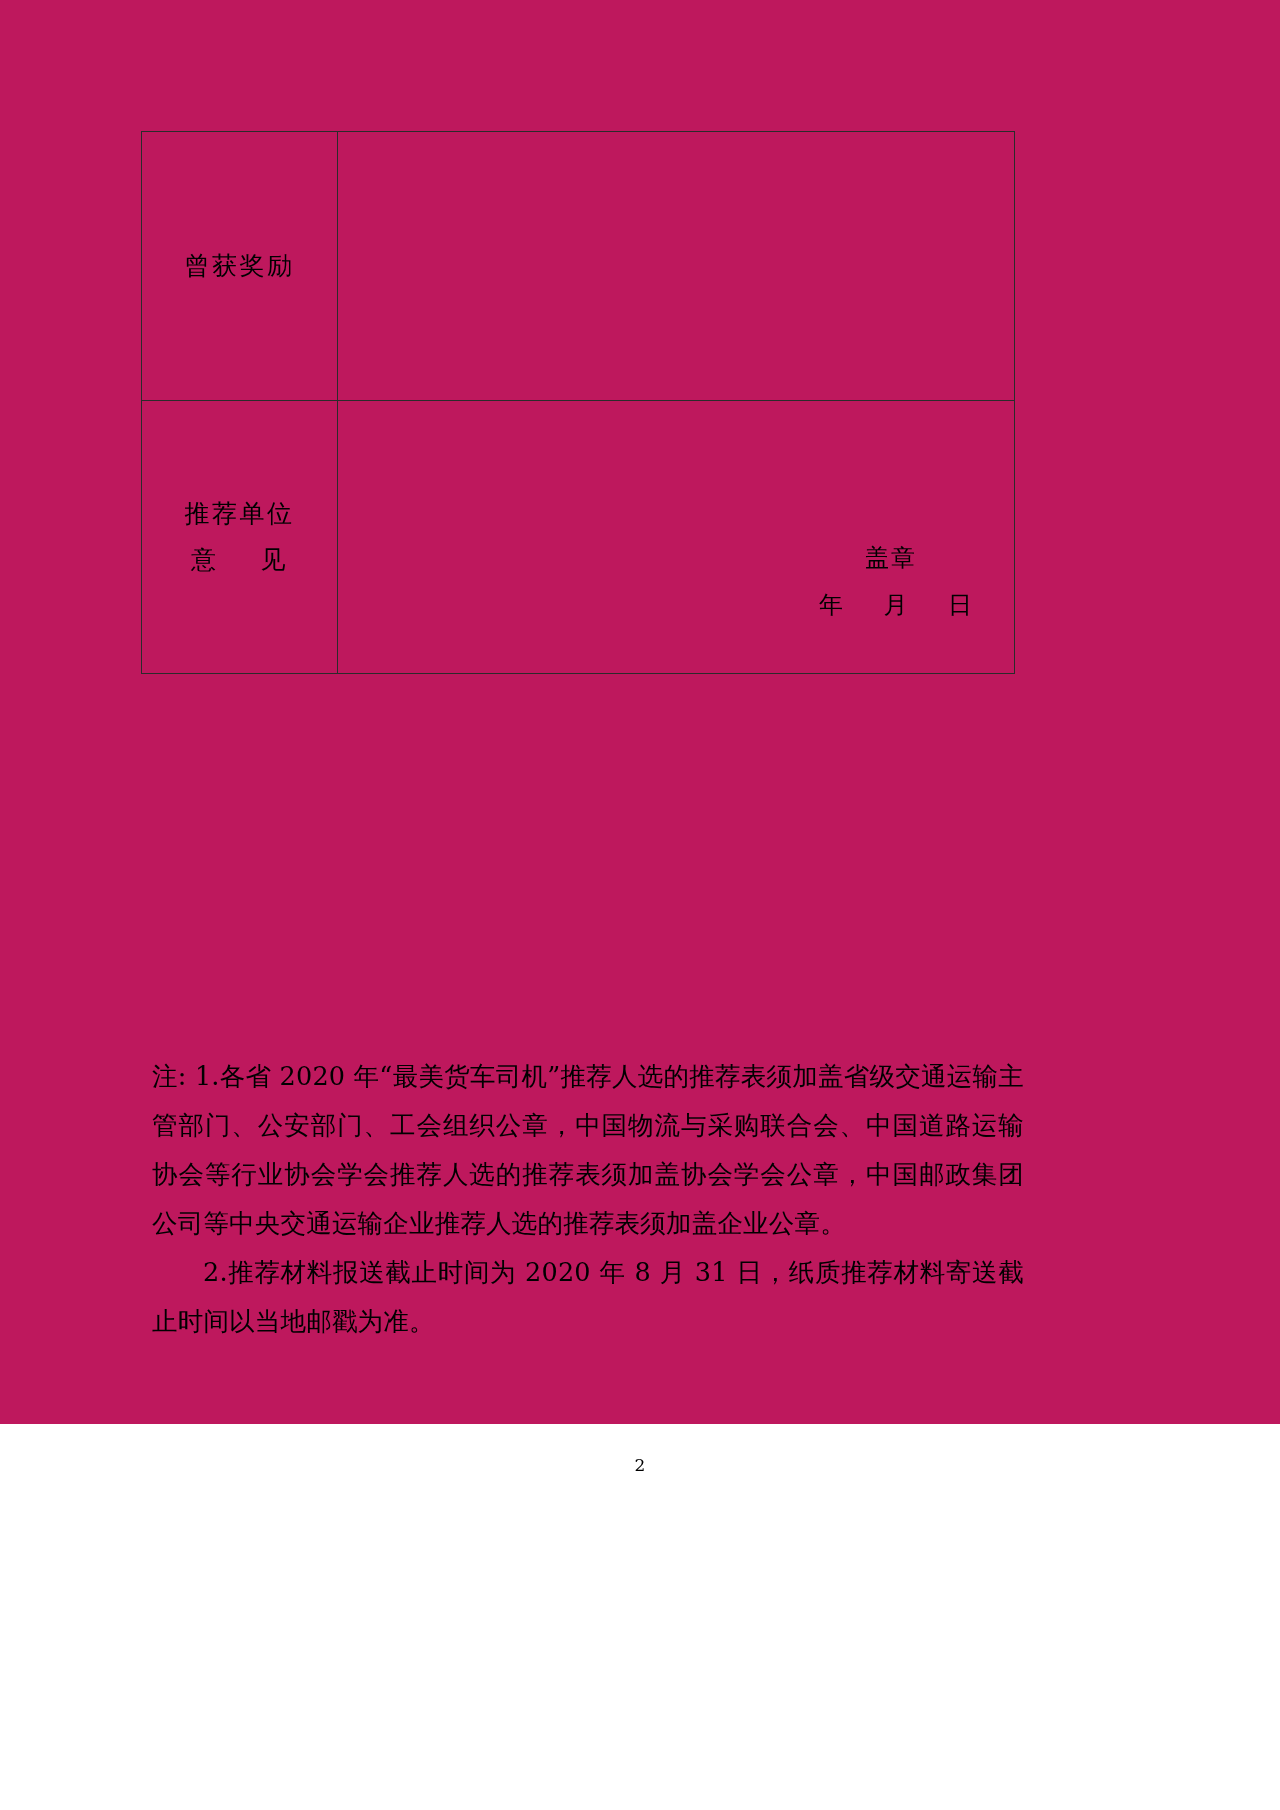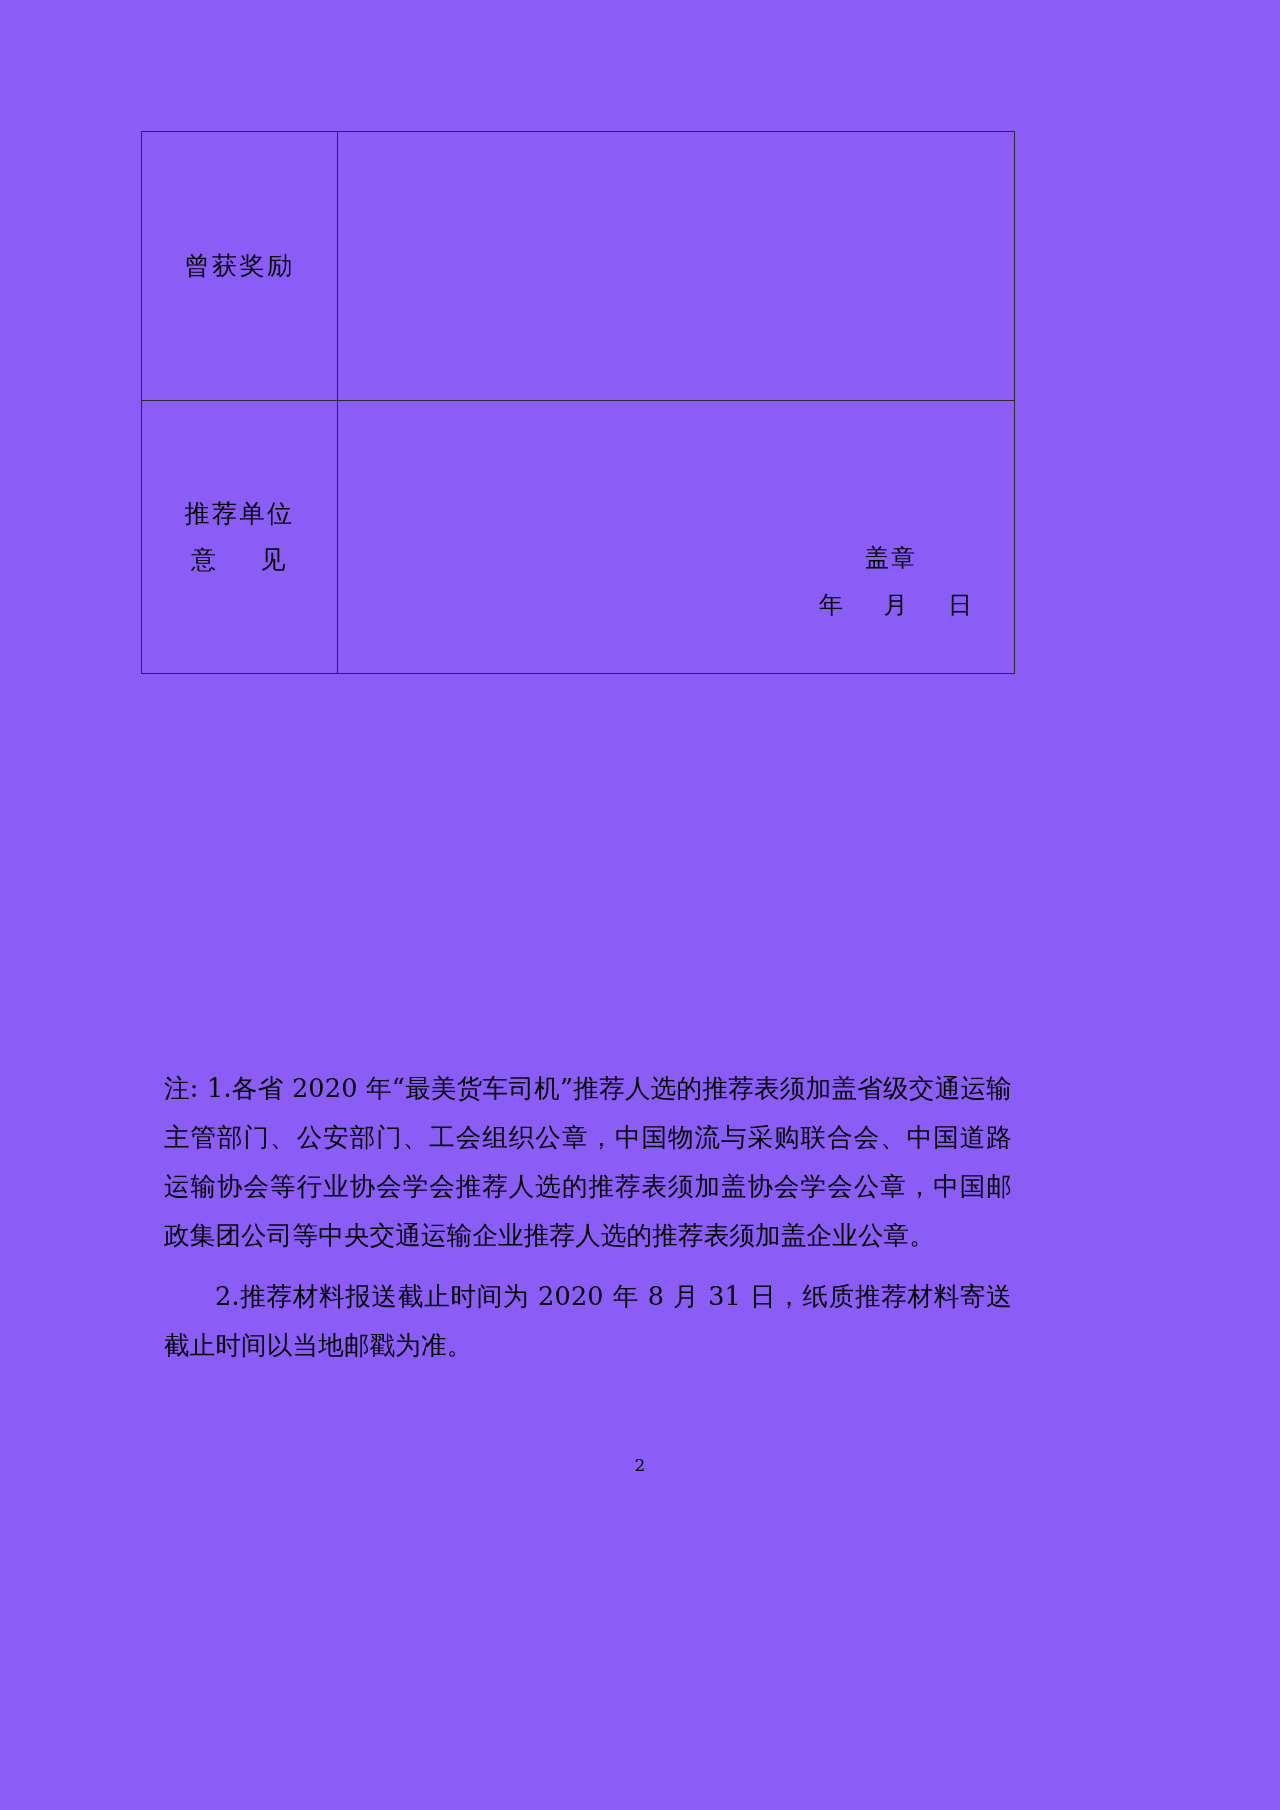--- a/index.html
+++ b/index.html
@@ -13,22 +13,22 @@
     position: relative;
     font-family: "DejaVu Serif", "Liberation Serif", serif;
     color: #000000;
     overflow: hidden;
   }
 
   .page {
     position: absolute;
     left: 0; top: 0;
     width: 1280px;
-    height: 1810px;
-    background: #8b5cf6;
+    height: 1424px;
+    background: #be185d;
   }
 
   
   .form-table {
     position: absolute;
     left: 141px;
     top: 131px;
     width: 871px;
     border-collapse: collapse;
     table-layout: fixed;
@@ -85,21 +85,21 @@
     left: 152px;
     top: 1052px;
     width: 872px;
     font-size: 25.5px;
     line-height: 49px;
     letter-spacing: 0.2px;
     text-align: justify;
     text-justify: inter-ideograph;
   }
   .note-para {
-    margin: 12px;
+    margin: 0;
     text-align: justify;
     text-justify: inter-ideograph;
   }
   .note-para.indent {
     text-indent: 2em;
   }
 
   
   .page-number {
     position: absolute;

